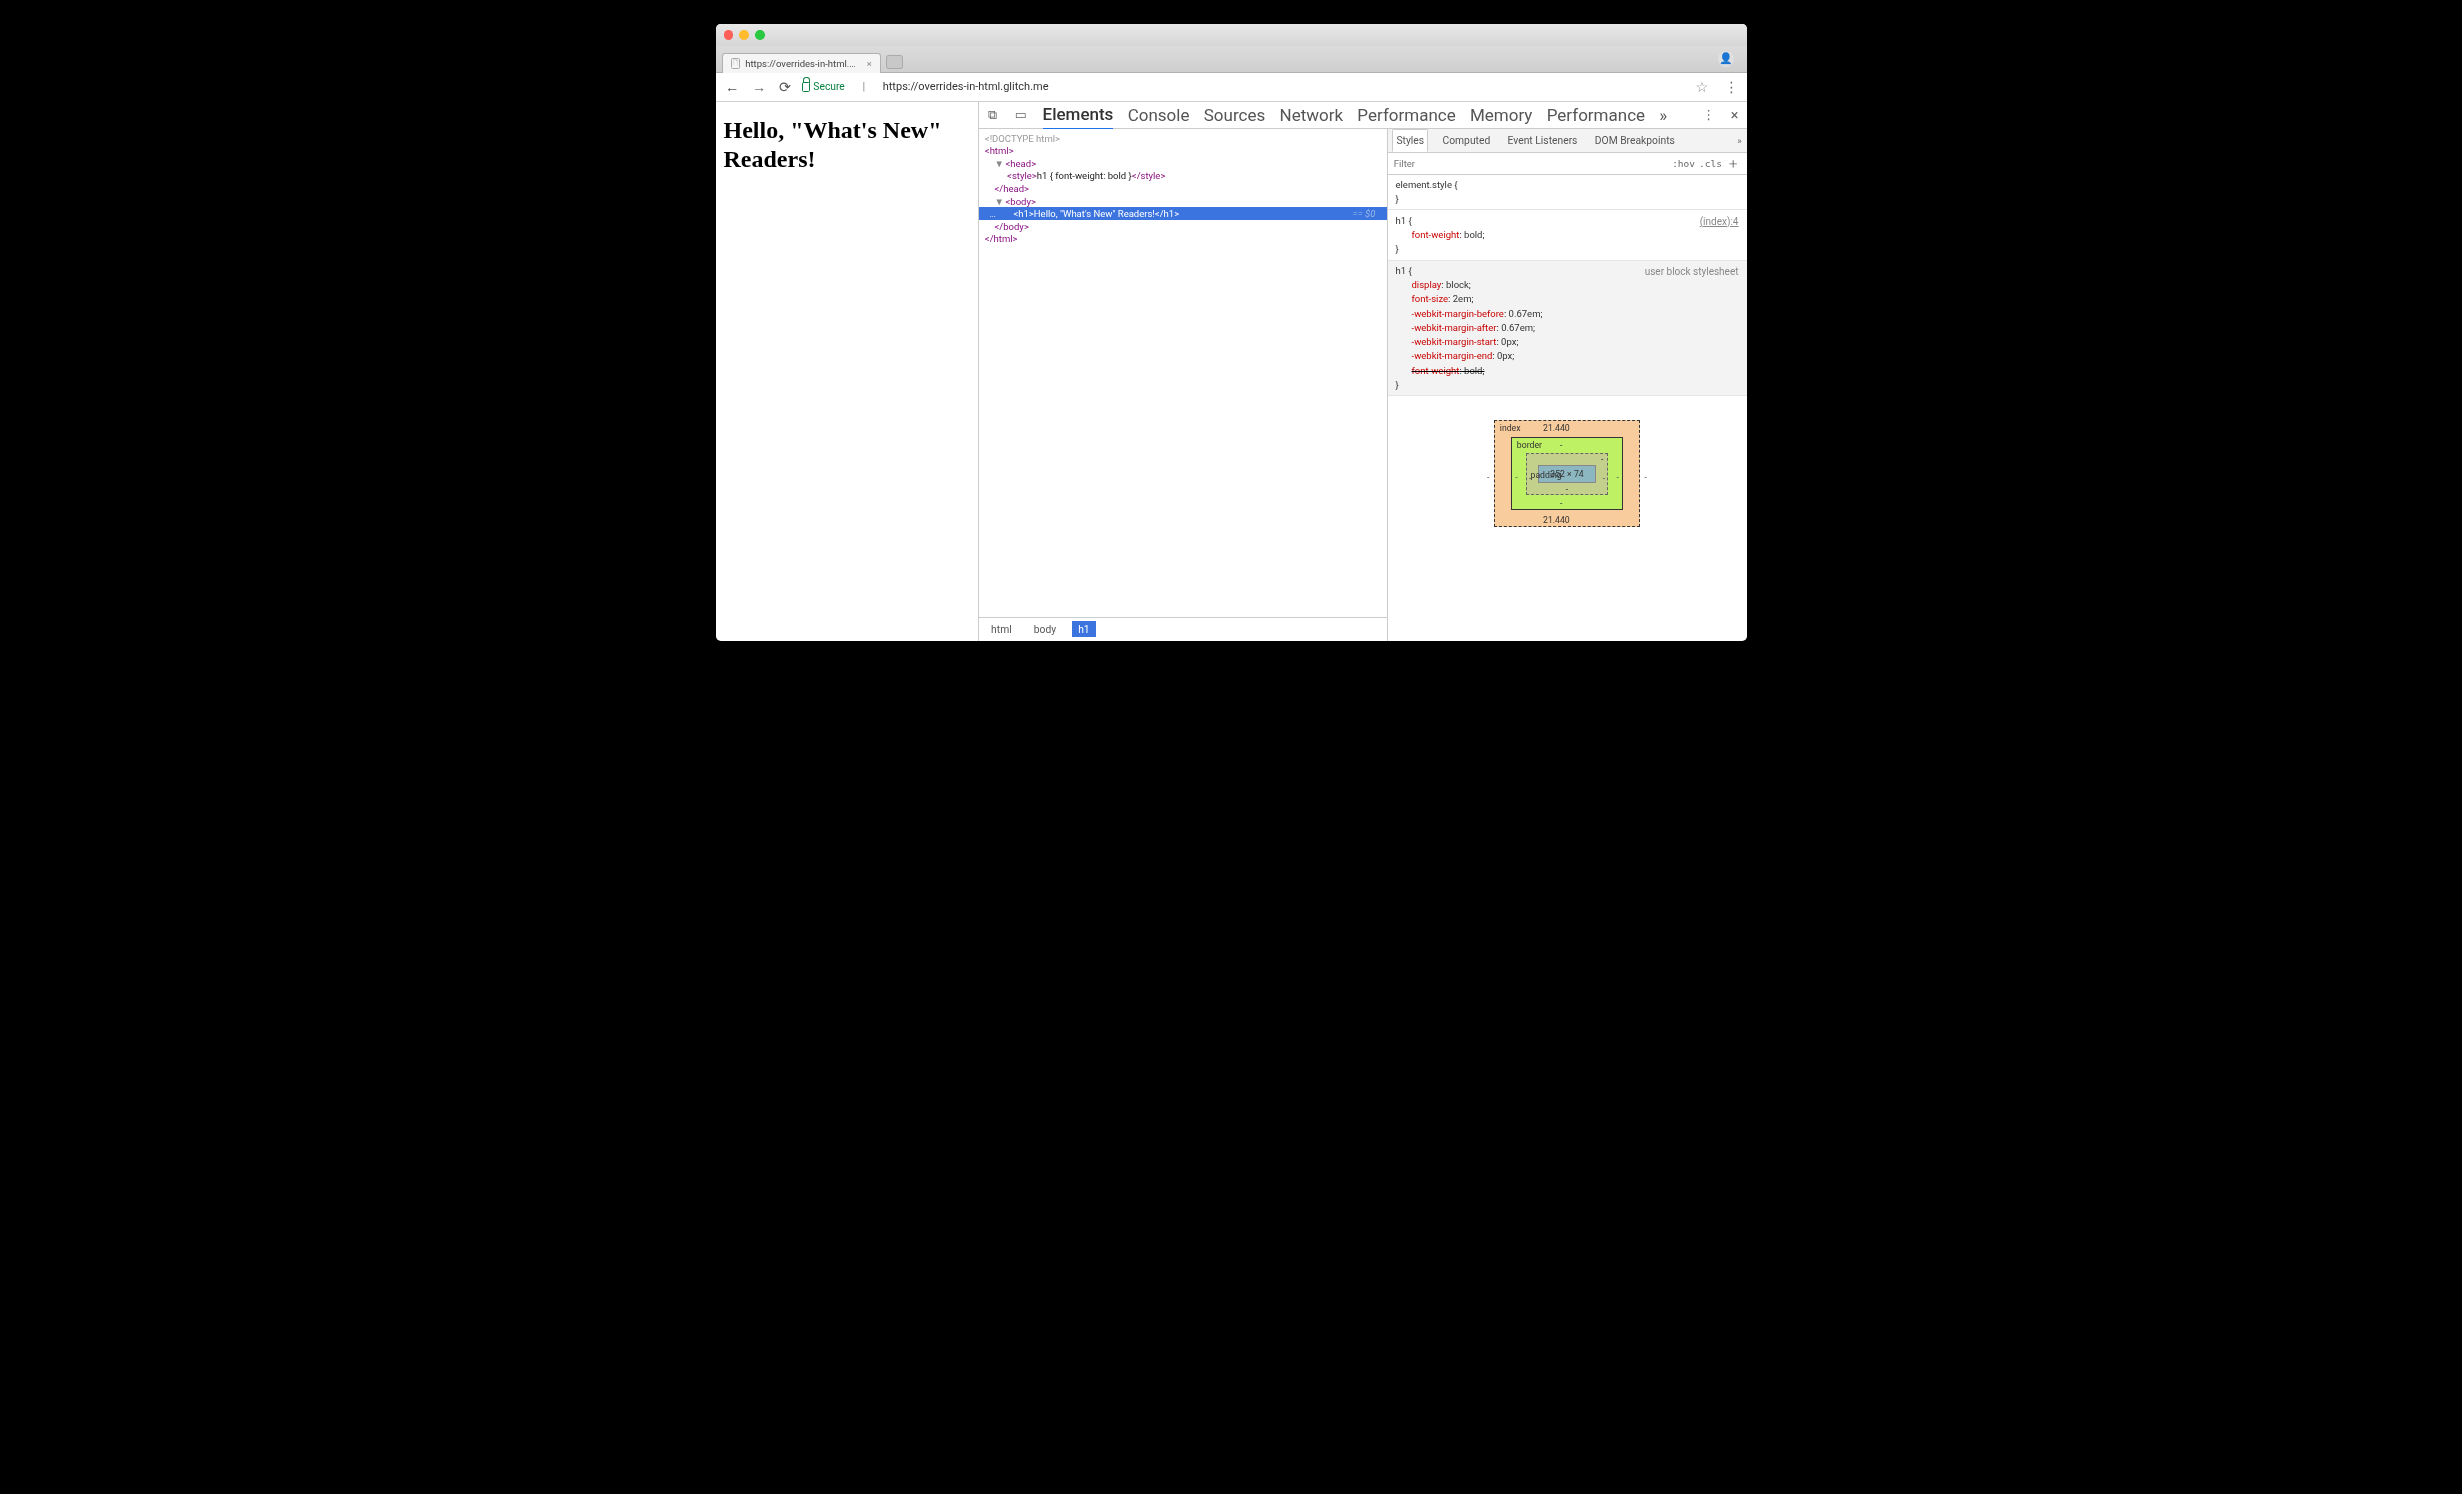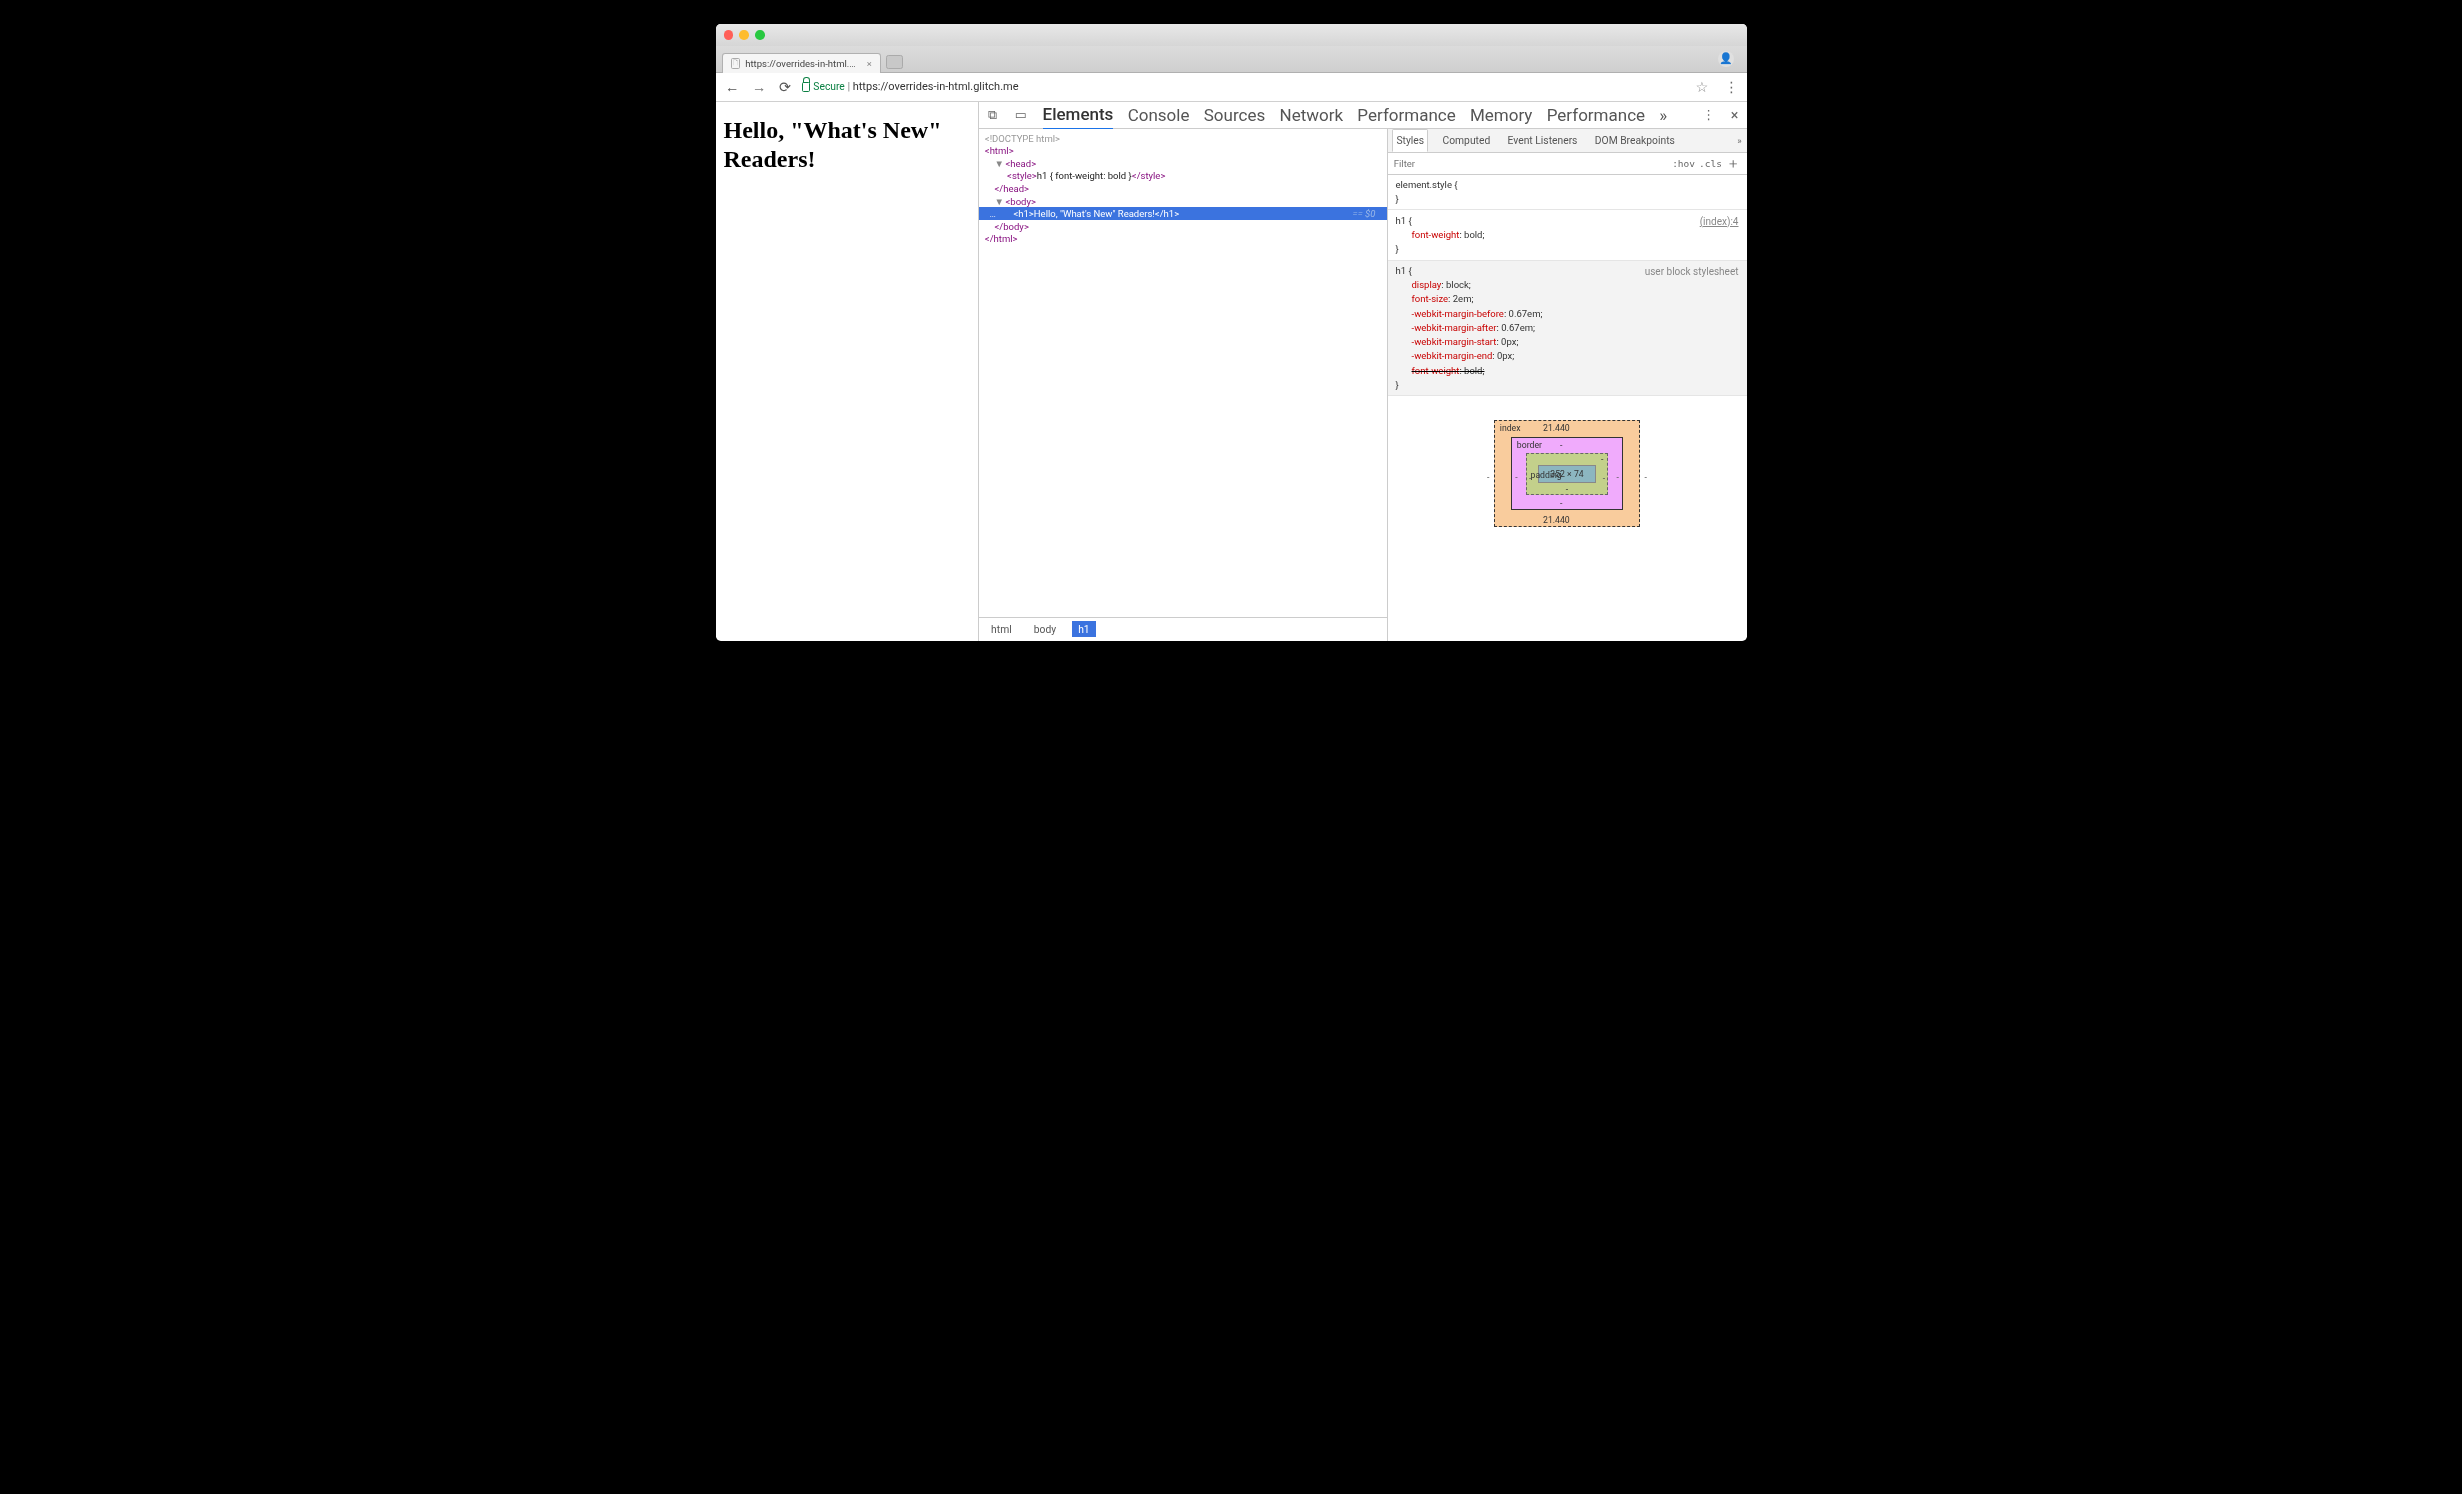--- a/index.html
+++ b/index.html
@@ -11,21 +11,21 @@
   .dot.r{background:#ff5f57;}.dot.y{background:#febc2e;}.dot.g{background:#28c840;}
   .tabbar{height:27px;background:linear-gradient(#dcdcdc,#cfcfcf);display:flex;align-items:flex-end;padding:0 6.3px;border-bottom:0.8px solid #b0b0b0;position:relative;}
   .tab{background:#f5f5f5;border:0.8px solid #b0b0b0;border-bottom:none;border-radius:3.2px 3.2px 0 0;padding:4px 8px;font-size:9.5px;color:#444;display:flex;align-items:center;gap:4.8px;max-width:159px;margin-bottom:-0.8px;}
   .tab .favicon{width:11px;height:11px;border:0.8px solid #aaa;border-radius:1.6px;display:flex;align-items:center;justify-content:center;font-size:6.3px;color:#888;}
   .tab .close{font-size:9.5px;color:#888;margin-left:3.2px;}
   .newtab{width:17.5px;height:14.3px;background:#c8c8c8;border:0.8px solid #aaa;border-radius:2.4px;margin-left:4.8px;margin-bottom:3.2px;}
   .tabbar .avatar{position:absolute;right:12.7px;top:4.8px;width:16px;height:16px;border-radius:50%;background:#e0e0e0;display:flex;align-items:center;justify-content:center;font-size:11px;color:#888;}
   .urlbar{height:28.6px;display:flex;align-items:center;padding:0 8px;gap:9.5px;border-bottom:0.8px solid #d0d0d0;}
   .navbtn{color:#777;font-size:14.3px;padding:1.6px;}
   .navbtn.active{color:#555;}
-  .omnibox{flex:1;display:flex;gap:1px;font-size:11px;color:#333;}
+  .omnibox{flex:1;display:flex;gap:16px;font-size:11px;color:#333;}
   .secure{color:#0b8043;font-size:10.3px;display:flex;align-items:center;gap:3.2px;}
   .lock{width:8px;height:9.5px;display:inline-block;border:1.6px solid #0b8043;border-radius:1.6px;position:relative;}
   .lock:before{content:"";position:absolute;top:-5.6px;left:0px;width:4.8px;height:4.8px;border:1.6px solid #0b8043;border-bottom:none;border-radius:3.2px 3.2px 0 0;}
   .url-sep{color:#888;margin:0 1.6px;}
   .urlstar{color:#888;font-size:14.3px;margin-right:6.3px;}
   .urlmenu{color:#666;font-size:14.3px;}
   .content{display:flex;height:539px;}
   .page{width:262px;padding:14.3px 8px 8px 8px;overflow:hidden;}
   .page h1{font-family:"Times New Roman",serif;font-weight:bold;font-size:24px;line-height:1.2;}
   .devtools{flex:1;display:flex;flex-direction:column;border-left:0.8px solid #ccc;font-size:10.3px;}
@@ -67,21 +67,21 @@
   .selector{color:#333;}
   .prop{color:#c80000;}
   .val{color:#333;}
   .brace{color:#333;}
   .src{position:absolute;right:8px;top:3.2px;color:#888;font-size:10px;}
   .src a{color:#888;text-decoration:underline;}
   .strike{text-decoration:line-through;}
   .box-model{padding:24px 8px;display:flex;justify-content:center;}
   .bm-margin{background:#f9cc9d;border:0.8px dashed #333;padding:16px;position:relative;font-size:8.7px;}
   .bm-label{position:absolute;font-size:8.7px;color:#333;}
-  .bm-border{background:#f0abfc;border:0.8px solid #333;padding:14.3px;position:relative;}
+  .bm-border{background:#bef264;border:0.8px solid #333;padding:14.3px;position:relative;}
   .bm-padding{background:#c3d08b;border:0.8px dashed #666;padding:11px;position:relative;}
   .bm-content{background:#8cb6c0;border:0.8px solid #888;padding:3.2px 11px;font-size:8.7px;color:#333;text-align:center;}
   .bm-side{position:absolute;font-size:8.7px;color:#555;}
   .truncate{white-space:nowrap;overflow:hidden;text-overflow:ellipsis;}
 </style>
 </head>
 <body>
 
 <div class="window">
   <div class="titlebar">

